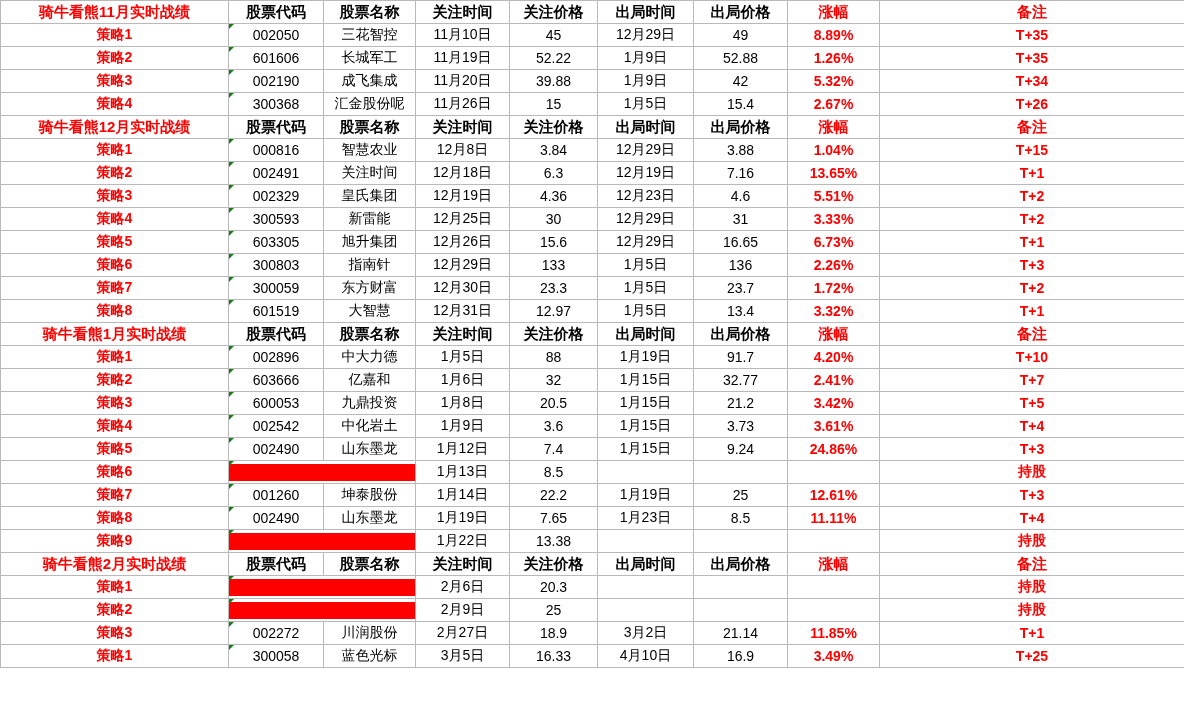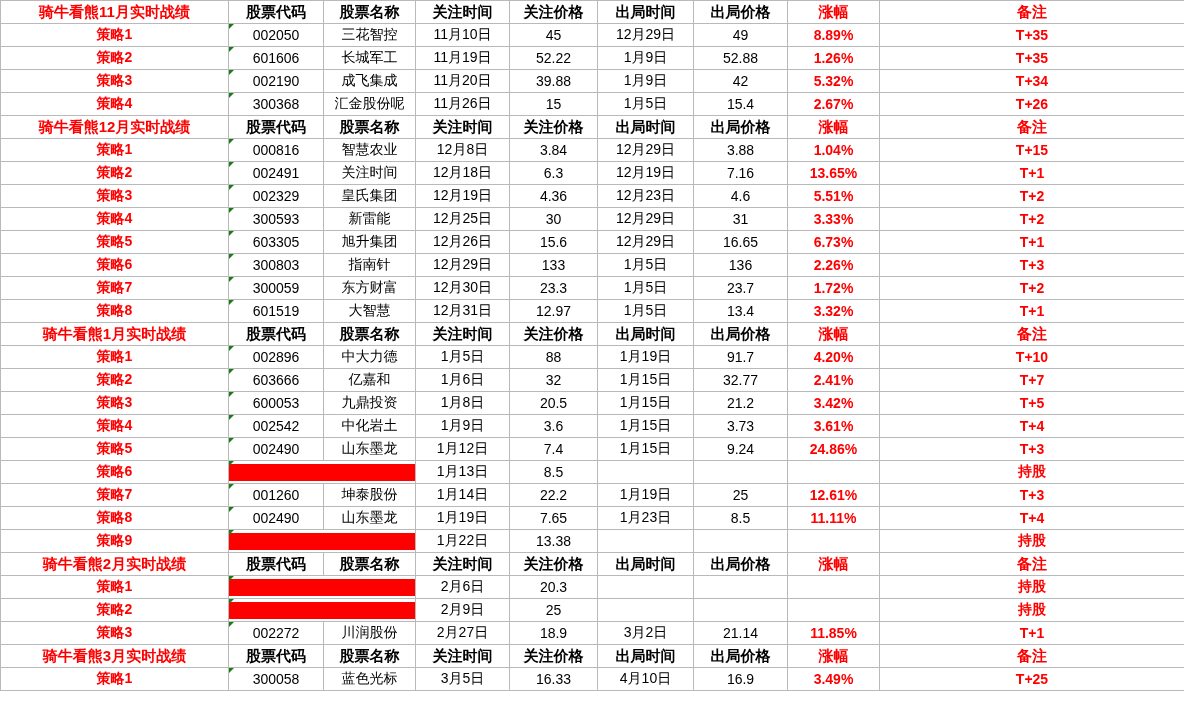--- a/index.html
+++ b/index.html
@@ -381,31 +381,20 @@
         <td class="num corner">002272</td>
         <td class="name">川润股份</td>
         <td class="num">2月27日</td>
         <td class="num">18.9</td>
         <td class="num">3月2日</td>
         <td class="num">21.14</td>
         <td class="gain">11.85%</td>
         <td class="note">T+1</td>
       </tr>
       <tr>
-        <td class="hdr-title">骑牛看熊3月实时战绩</td>
-        <td class="hdr-cell">股票代码</td>
-        <td class="hdr-cell">股票名称</td>
-        <td class="hdr-cell">关注时间</td>
-        <td class="hdr-cell">关注价格</td>
-        <td class="hdr-cell">出局时间</td>
-        <td class="hdr-cell">出局价格</td>
-        <td class="hdr-red">涨幅</td>
-        <td class="hdr-red">备注</td>
-      </tr>
-      <tr>
         <td class="strategy">策略1</td>
         <td class="num corner">300058</td>
         <td class="name">蓝色光标</td>
         <td class="num">3月5日</td>
         <td class="num">16.33</td>
         <td class="num">4月10日</td>
         <td class="num">16.9</td>
         <td class="gain">3.49%</td>
         <td class="note">T+25</td>
       </tr>

